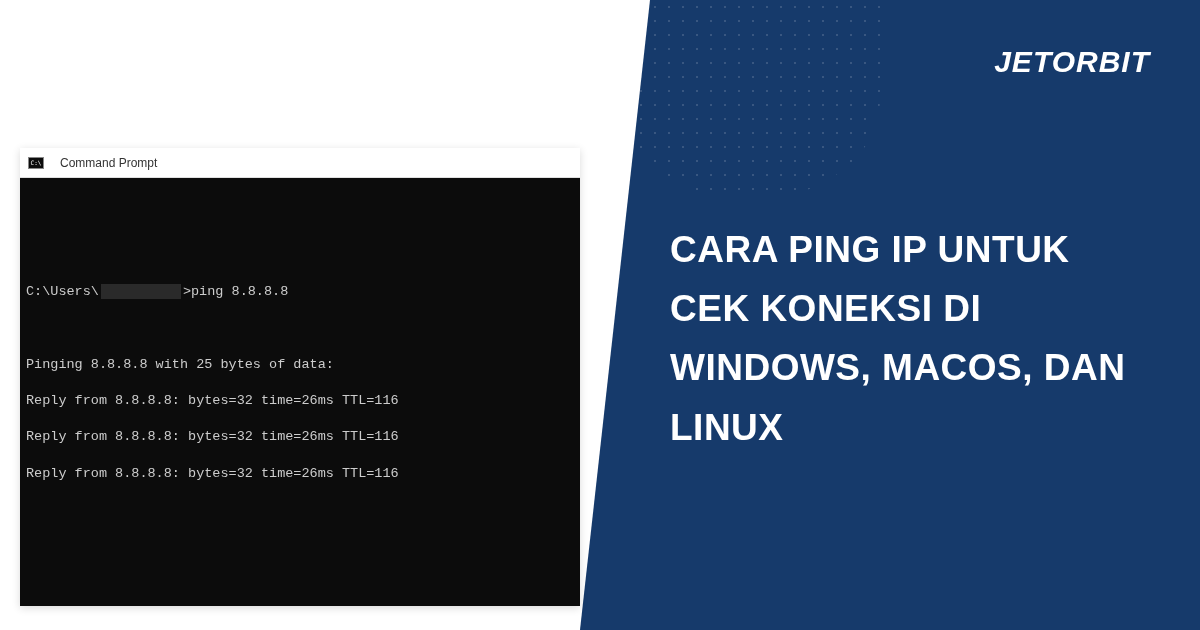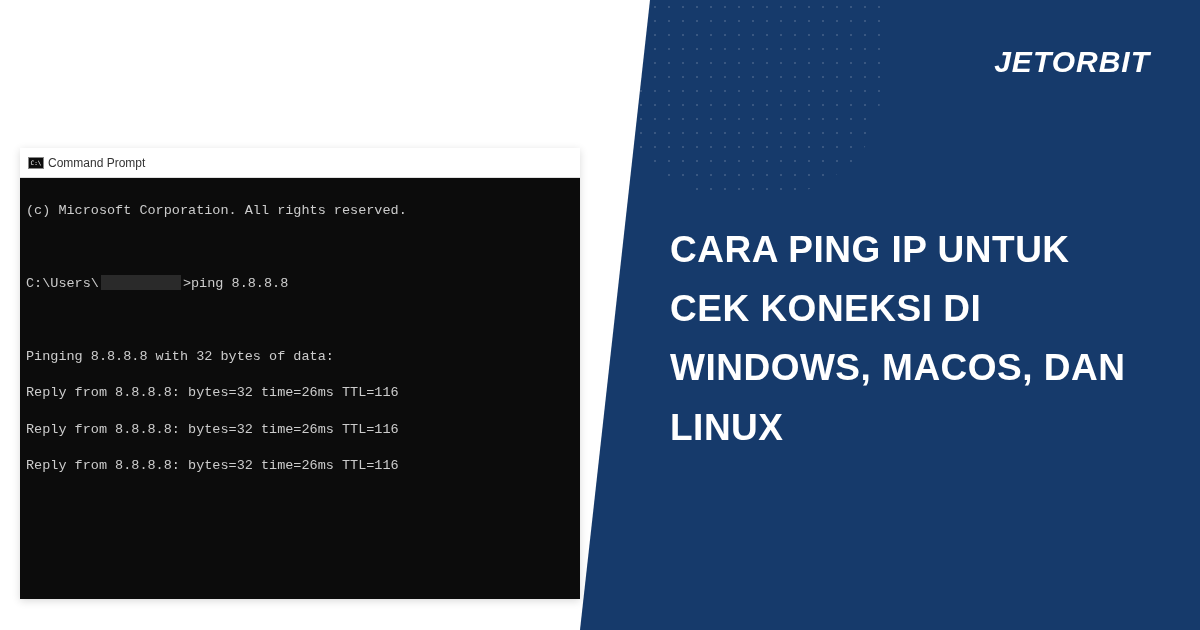--- a/index.html
+++ b/index.html
@@ -64,21 +64,21 @@
       width: 560px;
       background: #ffffff;
       box-shadow: 0 2px 8px rgba(0,0,0,0.15);
     }
     .titlebar {
       height: 30px;
       background: #ffffff;
       display: flex;
       align-items: center;
       padding: 0 8px;
-      gap: 4px;
+      gap: 16px;
       border-bottom: 1px solid #e0e0e0;
     }
     .titlebar-icon {
       width: 16px;
       height: 12px;
       background: #0c0c0c;
       border: 1px solid #888;
       position: relative;
       display: flex;
       align-items: center;
@@ -102,20 +102,22 @@
       font-size: 13.5px;
       line-height: 1.35;
       padding: 6px 6px 14px 6px;
       white-space: pre;
     }
     .terminal-line {
       display: block;
     }
     .prompt-line {
       display: flex;
+      align-items: center;
+      margin-top: 44px;
     }
     .redacted {
       display: inline-block;
       width: 80px;
       height: 15px;
       background: #2a2a2a;
       margin: 0 2px;
       vertical-align: middle;
     }
   </style>
@@ -127,25 +129,24 @@
   <div class="logo">JETORBIT</div>
   <div class="headline">CARA PING IP UNTUK CEK KONEKSI DI WINDOWS, MACOS, DAN LINUX</div>
 </div>
 
 <div class="terminal-window">
   <div class="titlebar">
     <span class="titlebar-icon"></span>
     <span class="titlebar-text">Command Prompt</span>
   </div>
   <div class="terminal-body">
-<span class="terminal-line">(c) Microsoft Corporation. All rights reserved.</span>
 <span class="terminal-line"> </span>
 <span class="prompt-line"><span>C:\Users\</span><span class="redacted"></span><span>&gt;ping 8.8.8.8</span></span>
 <span class="terminal-line"> </span>
-<span class="terminal-line">Pinging 8.8.8.8 with 32 bytes of data:</span>
+<span class="terminal-line">Pinging 8.8.8.8 with 25 bytes of data:</span>
 <span class="terminal-line">Reply from 8.8.8.8: bytes=32 time=26ms TTL=116</span>
 <span class="terminal-line">Reply from 8.8.8.8: bytes=32 time=26ms TTL=116</span>
 <span class="terminal-line">Reply from 8.8.8.8: bytes=32 time=26ms TTL=116</span>
 <span class="terminal-line"> </span>
 
 
 
 </div>
 </div>
 

